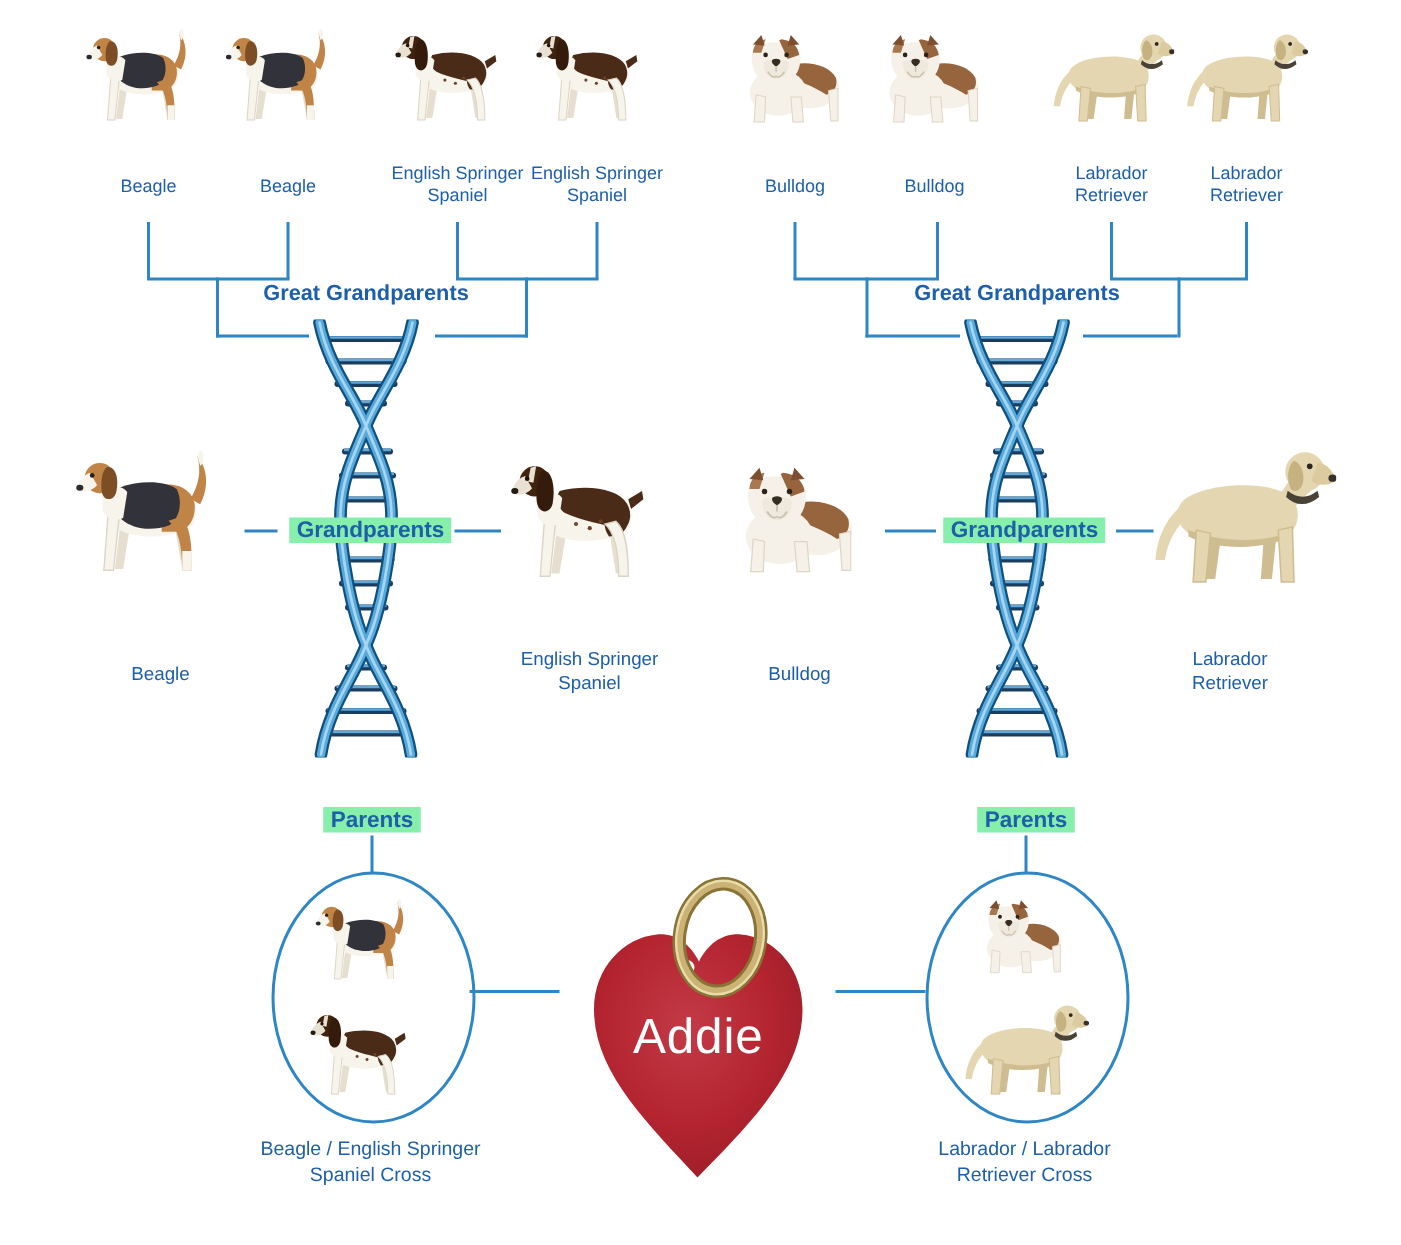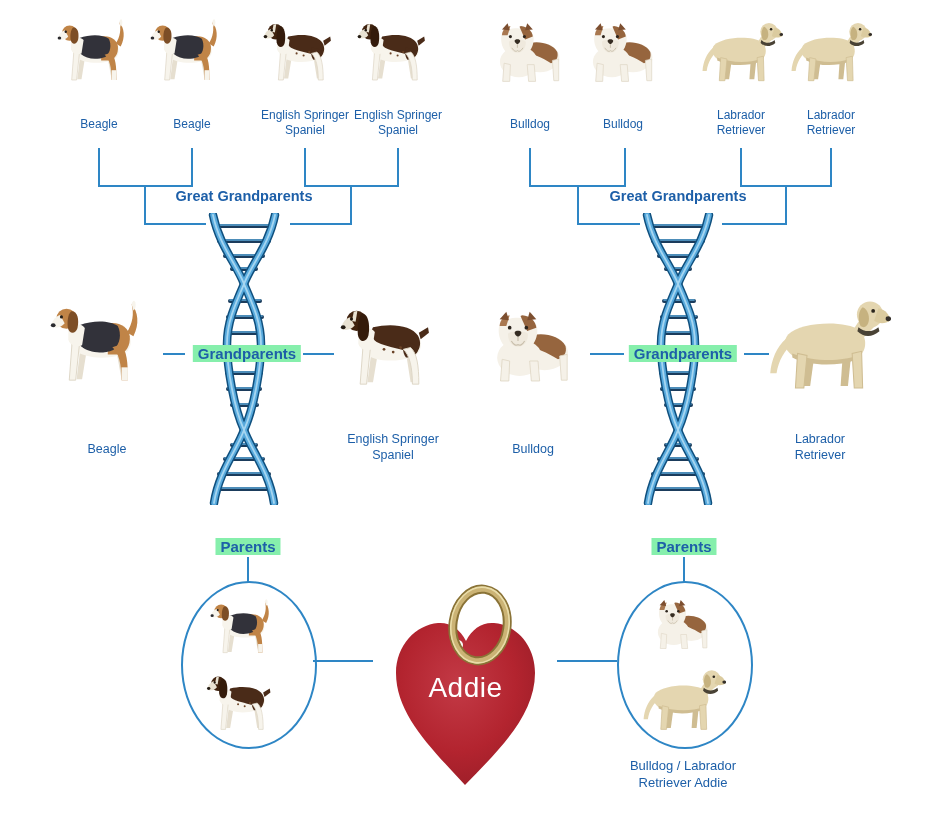--- a/index.html
+++ b/index.html
@@ -19,21 +19,21 @@
   .hline{position:absolute;height:2px;background:#2e86c5;}
   .vline{position:absolute;width:2px;background:#2e86c5;}
   .dog{position:absolute;}
   .ellipse{
     position:absolute;border:2px solid #2e86c5;border-radius:50%;
     background:transparent;
   }
   .cross-lbl{font-size:13px;}
   .tag-name{
     position:absolute;left:388px;top:672px;width:155px;text-align:center;
-    color:#ffffff;font-size:28px;letter-spacing:.5px;
+    color:#ffffff;font-size:33px;letter-spacing:.5px;
   }
   svg{display:block;}
 </style>
 </head>
 <body>
 
 <div id="canvas">
 
   <svg width="0" height="0" style="position:absolute" aria-hidden="true">
     <defs>
@@ -286,15 +286,16 @@
       <circle cx="70" cy="70" r="5" fill="#fdfdfb"></circle>
       <g transform="rotate(8 92 50)">
         <ellipse cx="92" cy="50" rx="27" ry="36" fill="none" stroke="#8a7337" stroke-width="9"></ellipse>
         <ellipse cx="92" cy="50" rx="27" ry="36" fill="none" stroke="#cbb375" stroke-width="5"></ellipse>
         <ellipse cx="92" cy="50" rx="29" ry="38" fill="none" stroke="#e9dca8" stroke-width="1.6"></ellipse>
       </g>
     </svg>
   </div>
   <div class="tag-name">Addie</div>
 
-  <div class="lbl cross-lbl" style="left:683px;top:758px;width:140px">Bulldog / Labrador Retriever Addie</div>
+  <div class="lbl cross-lbl" style="left:247px;top:758px;width:160px">Beagle / English Springer Spaniel Cross</div>
+  <div class="lbl cross-lbl" style="left:683px;top:758px;width:140px">Labrador / Labrador Retriever Cross</div>
 
 </div>
 
 </body></html>

